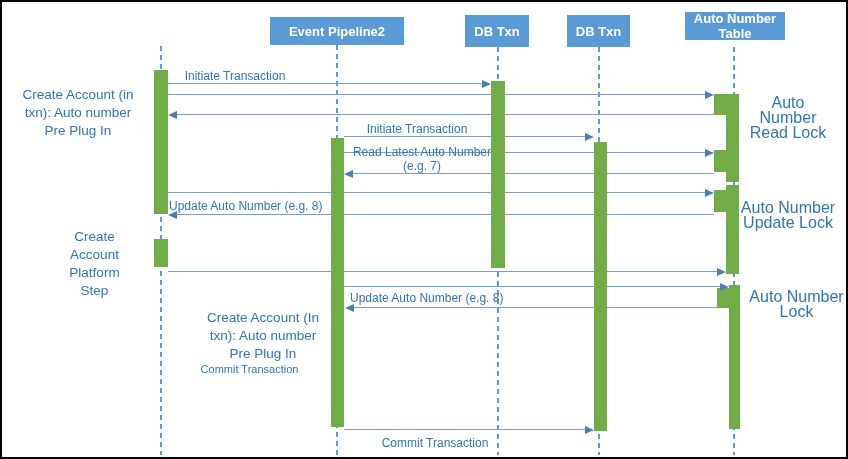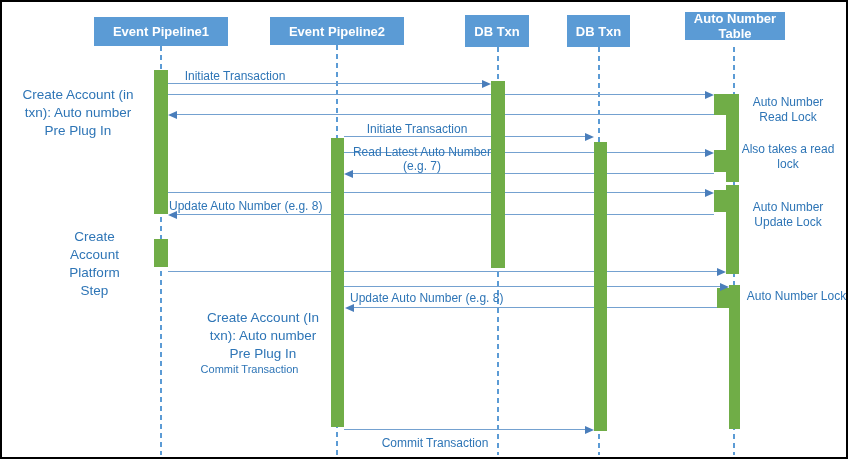--- a/index.html
+++ b/index.html
@@ -14,21 +14,21 @@
   }
   .lifeline{position:absolute;width:2px;}
   .act{position:absolute;}
   .mline{position:absolute;height:0;border-top:1px solid;}
   .ah{position:absolute;width:0;height:0;border-top:4px solid transparent;border-bottom:4px solid transparent;}
   .ah.right{border-left:9px solid;}
   .ah.left{border-right:9px solid;}
   .mlabel{position:absolute;font-size:12px;line-height:14px;white-space:pre-line;}
   .slabel{position:absolute;white-space:pre-line;text-align:center;}
   .lbl-large{font-size:13.5px;line-height:18px;}
-  .lbl-normal{font-size:12px;line-height:15px;}
+  .lbl-normal{font-size:16px;line-height:15px;}
   .lbl-small{font-size:11px;line-height:13px;}
 </style>
 </head>
 <body>
 
 <div id="diagram" style="border-color: rgb(0, 0, 0); background: rgb(255, 255, 255);">
     <div class="lifeline" style="left: 158px; top: 44px; height: 409px; background-image: repeating-linear-gradient(rgb(91, 155, 213) 0px, rgb(91, 155, 213) 5px, transparent 5px, transparent 9px);"></div>
     <div class="lifeline" style="left: 334px; top: 43px; height: 410px; background-image: repeating-linear-gradient(rgb(91, 155, 213) 0px, rgb(91, 155, 213) 5px, transparent 5px, transparent 9px);"></div>
     <div class="lifeline" style="left: 495px; top: 45px; height: 408px; background-image: repeating-linear-gradient(rgb(91, 155, 213) 0px, rgb(91, 155, 213) 5px, transparent 5px, transparent 9px);"></div>
     <div class="lifeline" style="left: 596px; top: 45px; height: 408px; background-image: repeating-linear-gradient(rgb(91, 155, 213) 0px, rgb(91, 155, 213) 5px, transparent 5px, transparent 9px);"></div>
@@ -69,36 +69,33 @@
 (e.g. 7)</div>
     <div class="ah right" style="left: 703px; top: 187px; border-left-color: rgb(74, 126, 187);"></div>
     <div class="ah left" style="left: 166px; top: 209px; border-right-color: rgb(74, 126, 187);"></div>
     <div class="mlabel" style="left: 167px; top: 197px; width: 175px; text-align: left; color: rgb(46, 117, 182);">Update Auto Number (e.g. 8)</div>
     <div class="ah right" style="left: 715px; top: 266px; border-left-color: rgb(74, 126, 187);"></div>
     <div class="ah right" style="left: 718px; top: 281px; border-left-color: rgb(74, 126, 187);"></div>
     <div class="ah left" style="left: 343px; top: 302px; border-right-color: rgb(74, 126, 187);"></div>
     <div class="mlabel" style="left: 348px; top: 289px; width: 165px; text-align: left; color: rgb(46, 117, 182);">Update Auto Number (e.g. 8)</div>
     <div class="ah right" style="left: 583px; top: 424px; border-left-color: rgb(74, 126, 187);"></div>
     <div class="mlabel" style="left: 373px; top: 434px; width: 120px; text-align: center; color: rgb(46, 117, 182);">Commit Transaction</div>
-    <div class="pbox" style="left: 92px; top: 15px; width: 134px; height: 29px; background: rgb(91, 155, 213); color: rgb(255, 255, 255);">Event Pipeline1</div>
     <div class="pbox" style="left: 268px; top: 15px; width: 134px; height: 28px; background: rgb(91, 155, 213); color: rgb(255, 255, 255);">Event Pipeline2</div>
     <div class="pbox" style="left: 463px; top: 13px; width: 64px; height: 32px; background: rgb(91, 155, 213); color: rgb(255, 255, 255);">DB Txn</div>
     <div class="pbox" style="left: 565px; top: 13px; width: 63px; height: 32px; background: rgb(91, 155, 213); color: rgb(255, 255, 255);">DB Txn</div>
     <div class="pbox" style="left: 683px; top: 10px; width: 100px; height: 28px; background: rgb(91, 155, 213); color: rgb(255, 255, 255);">Auto Number Table</div>
     <div class="slabel lbl-large" style="left: 5px; top: 84px; width: 142px; color: rgb(46, 117, 182);">Create Account (in
 txn): Auto number
 Pre Plug In</div>
     <div class="slabel lbl-large" style="left: 40px; top: 226px; width: 105px; color: rgb(46, 117, 182);">Create
 Account
 Platform
 Step</div>
     <div class="slabel lbl-large" style="left: 185px; top: 307px; width: 152px; color: rgb(46, 117, 182);">Create Account (In
 txn): Auto number
 Pre Plug In</div>
     <div class="slabel lbl-small" style="left: 190px; top: 361px; width: 115px; color: rgb(46, 117, 182);">Commit Transaction</div>
     <div class="slabel lbl-normal" style="left: 740px; top: 93px; width: 92px; color: rgb(46, 117, 182);">Auto Number
 Read Lock</div>
-    <div class="slabel lbl-normal" style="left: 734px; top: 140px; width: 104px; color: rgb(46, 117, 182);">Also takes a read
-lock</div>
     <div class="slabel lbl-normal" style="left: 738px; top: 198px; width: 96px; color: rgb(46, 117, 182);">Auto Number
 Update Lock</div>
     <div class="slabel lbl-normal" style="left: 741px; top: 287px; width: 107px; color: rgb(46, 117, 182);">Auto Number Lock</div>
   </div>
 
 </body></html>

